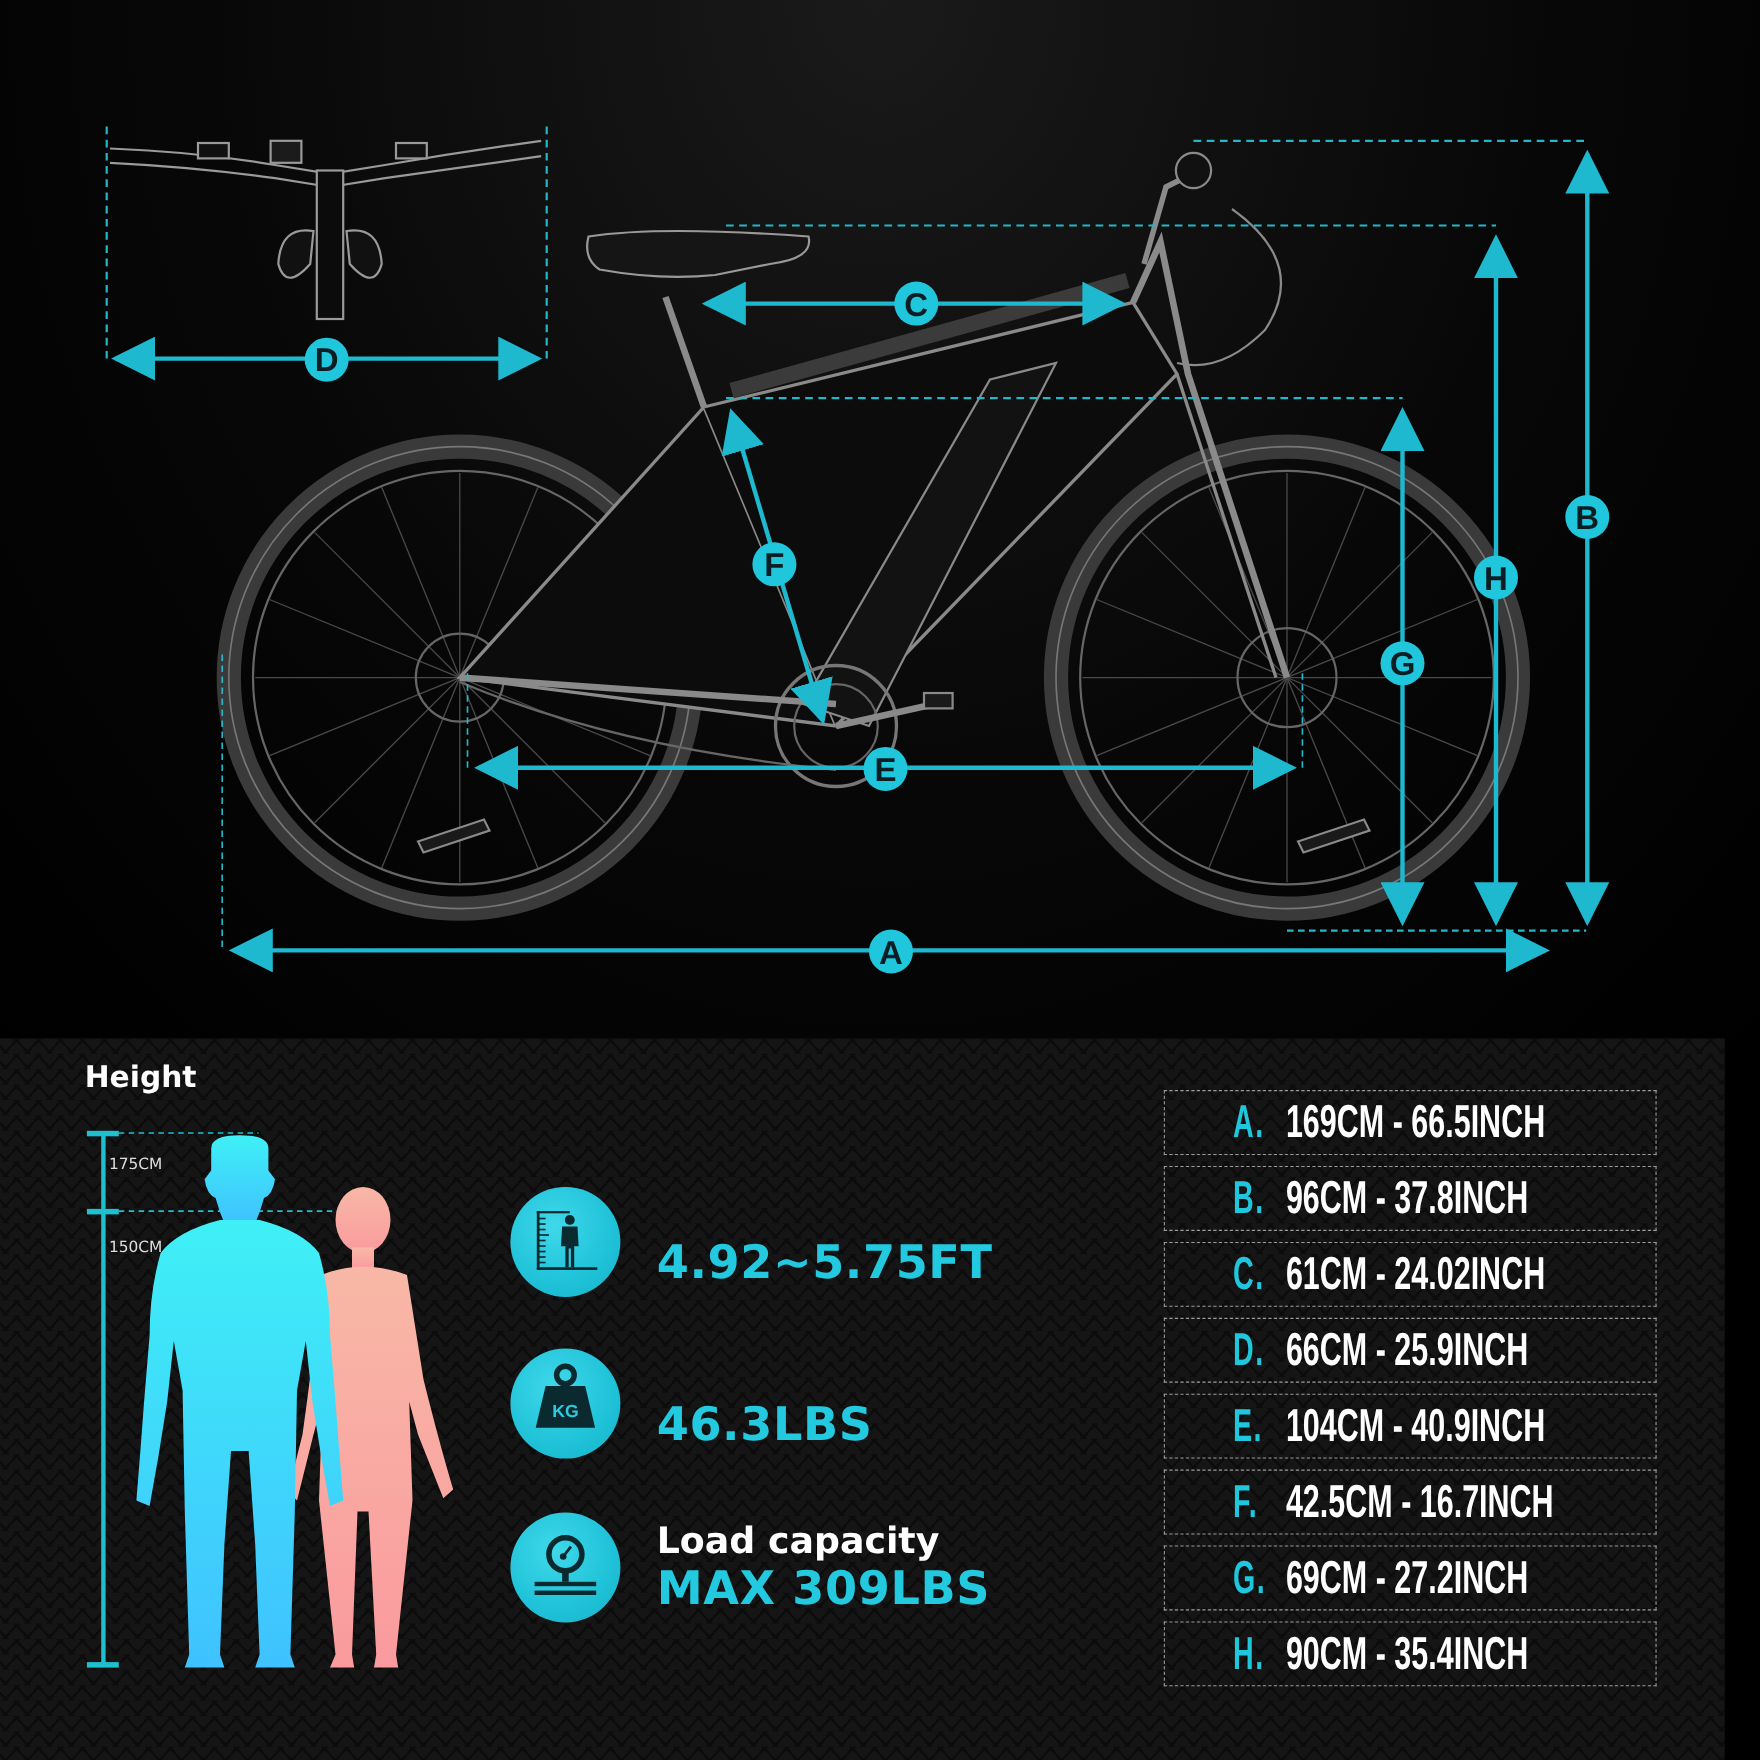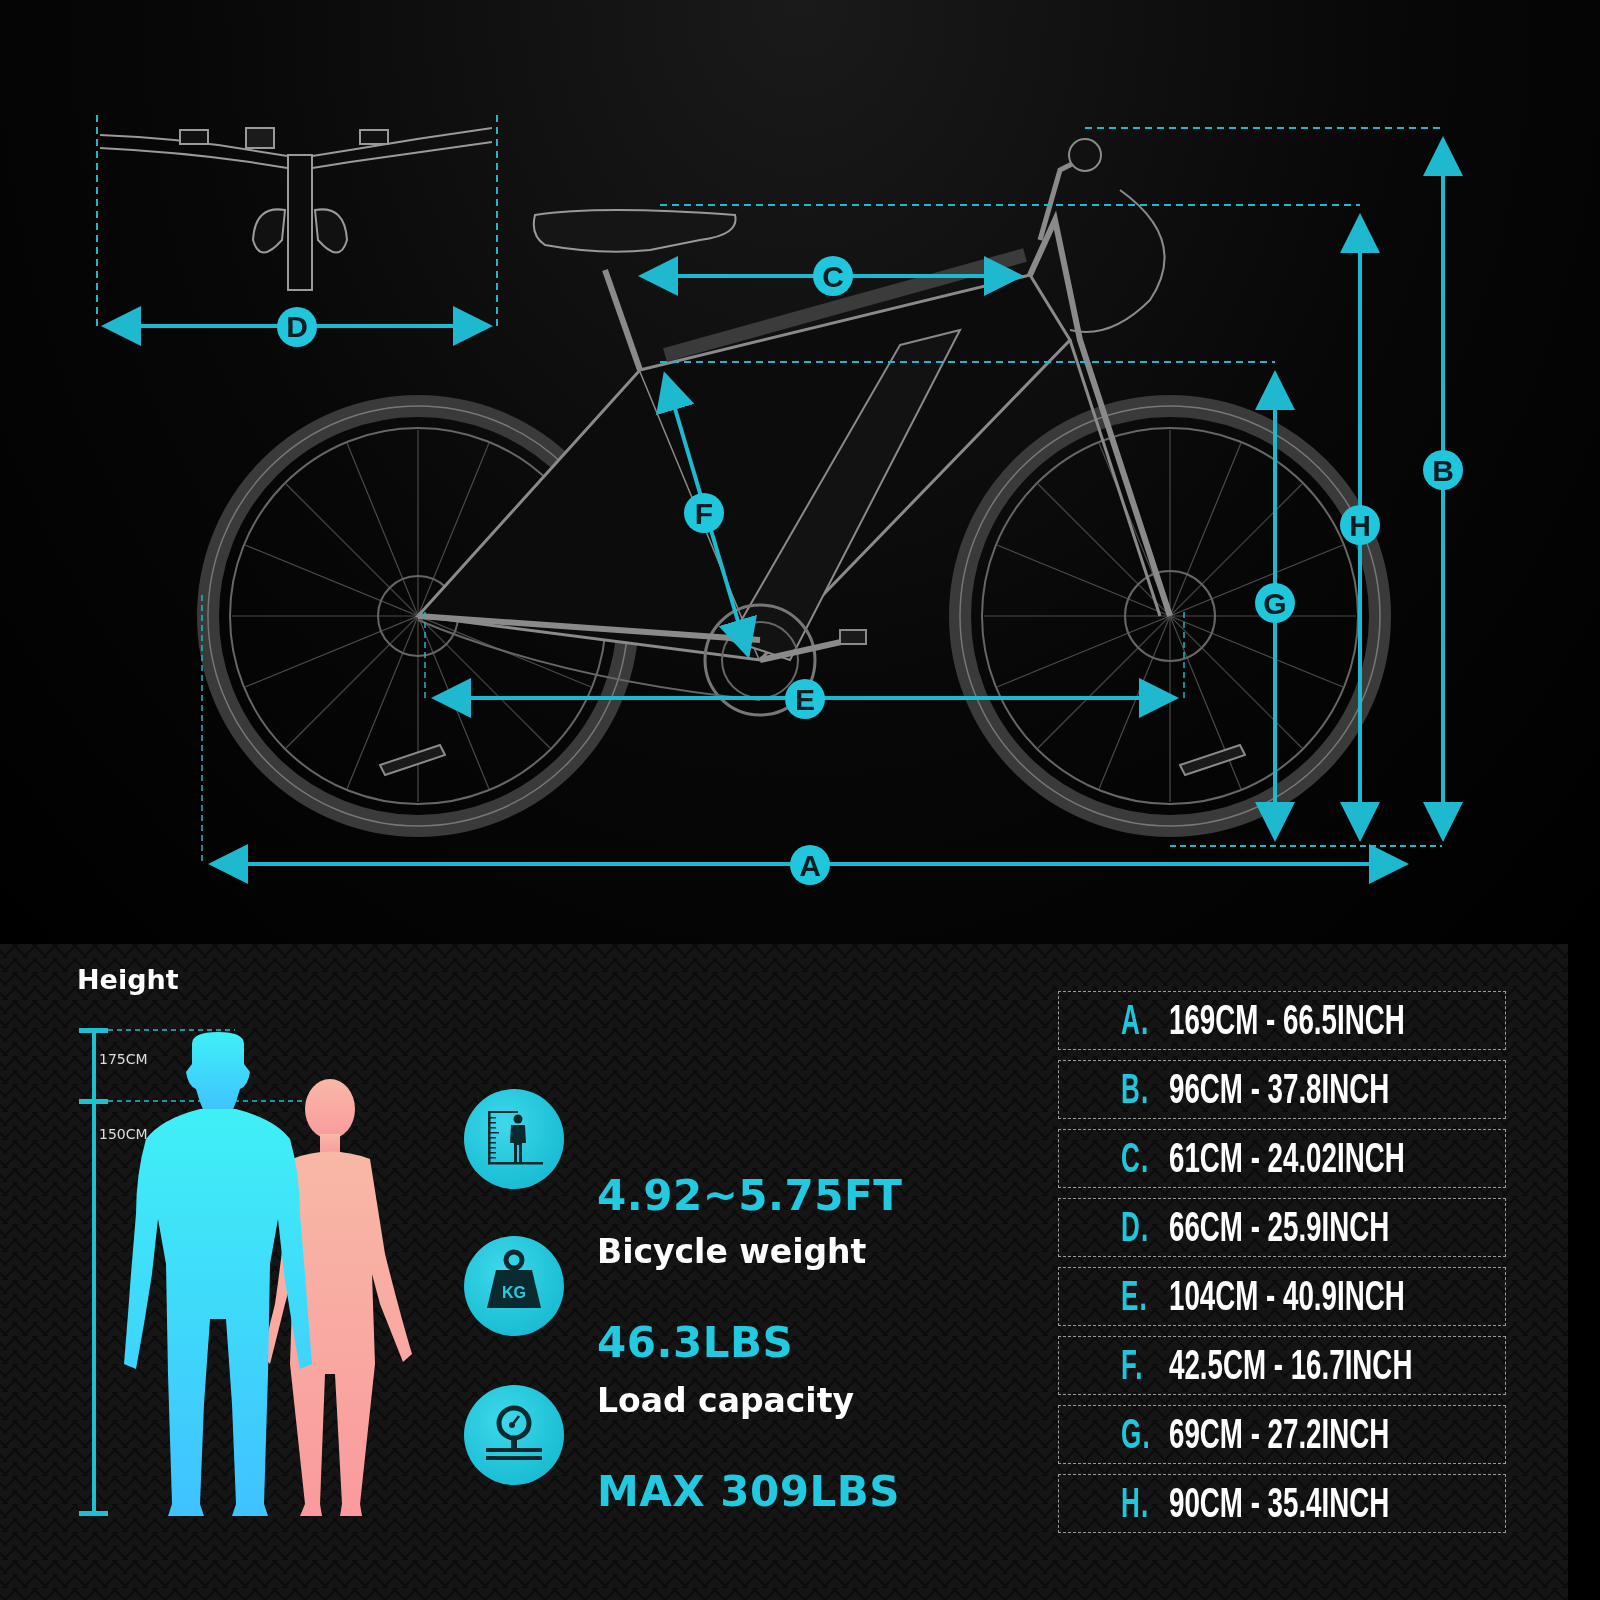--- a/index.html
+++ b/index.html
@@ -30,33 +30,32 @@
     .scale-label {
       position: absolute; font-size: 14px; color: #ddd;
       font-family: "DejaVu Sans", sans-serif;
       margin-top: 12px;
     }
 
     .spec {
       position: absolute; left: 464px; width: 520px; height: 100px;
     }
     .spec .icon-circle {
-      position: absolute; left: 0; top: 14px; width: 100px; height: 100px; border-radius: 50%;
+      position: absolute; left: 0; top: 4px; width: 100px; height: 100px; border-radius: 50%;
       background: radial-gradient(circle at 40% 35%, #3fd8ea 0%, #1fc2d8 60%, #17b1c7 100%);
     }
     .spec .icon-circle svg { position: absolute; left: 0; top: 0; }
     .spec .label {
       position: absolute; left: 133px; top: 10px; font-size: 33px; font-weight: bold;
       font-family: "DejaVu Sans", sans-serif; color: #fff; white-space: nowrap;
     }
     .spec .value {
       position: absolute; left: 133px; top: 48px; font-size: 42px; font-weight: bold;
       font-family: "DejaVu Sans", sans-serif; color: #22c9df; white-space: nowrap;
       letter-spacing: 0.5px;
-      margin-top: 48px;
     }
 
     .dims { position: absolute; left: 1058px; top: 47px; width: 448px; }
     .dim-row {
       position: relative; height: 59px; margin-bottom: 10px;
       border: 1px dashed #9a9a9a;
       display: flex; align-items: center;
     }
     .dim-row .letter {
       position: absolute; left: 62px; top: 4px; font-size: 42px; font-weight: bold;
@@ -285,21 +284,20 @@
   </div>
 
   <div class="spec" style="top:278px;">
     <div class="icon-circle">
       <svg width="100" height="100" viewBox="0 0 100 100">
         <circle cx="50" cy="24" r="8" fill="none" stroke="#0a2a30" stroke-width="5"></circle>
         <path d="M32,34 L68,34 L77,72 L23,72 Z" fill="#0a2a30"></path>
         <text x="50" y="62" text-anchor="middle" font-family="Liberation Sans, sans-serif" font-weight="bold" font-size="16" fill="#2ccbdf">KG</text>
       </svg>
     </div>
-    <div class="label">Bicycle weight</div>
     <div class="value">46.3LBS</div>
   </div>
 
   <div class="spec" style="top:427px;">
     <div class="icon-circle">
       <svg width="100" height="100" viewBox="0 0 100 100">
         <circle cx="50" cy="38" r="15" fill="none" stroke="#0a2a30" stroke-width="5"></circle>
         <circle cx="48" cy="40" r="3" fill="#0a2a30"></circle>
         <line x1="48" y1="40" x2="55" y2="31" stroke="#0a2a30" stroke-width="2.5"></line>
         <rect x="47" y="53" width="6" height="10" fill="#0a2a30"></rect>

